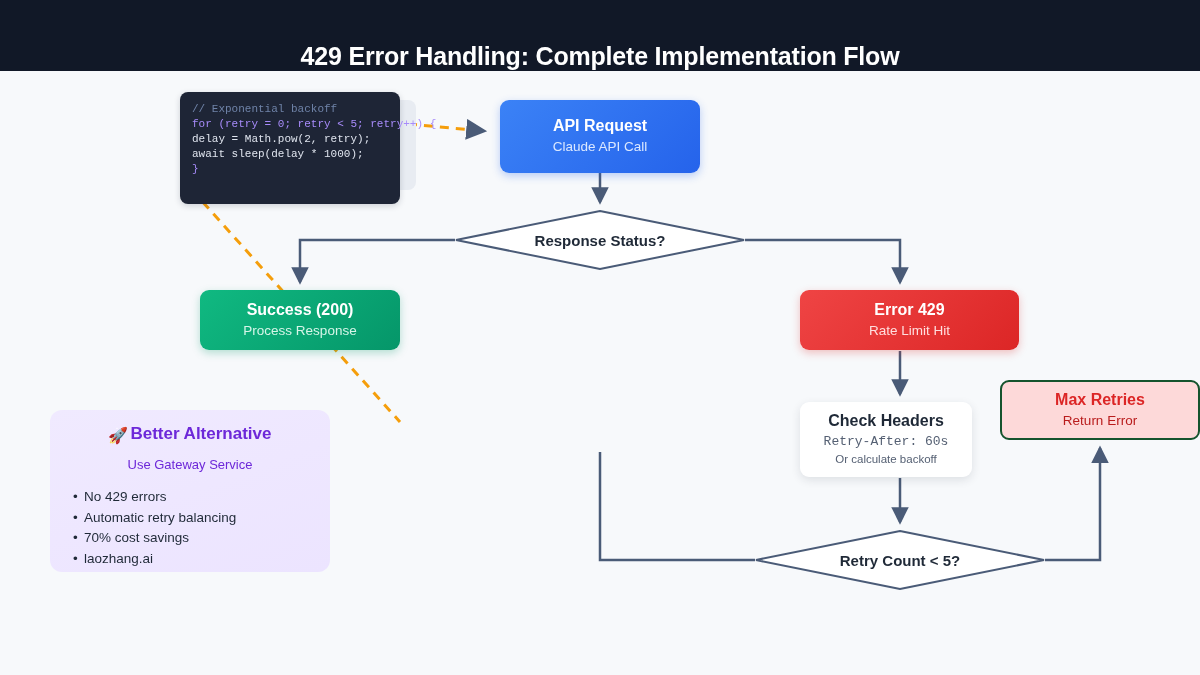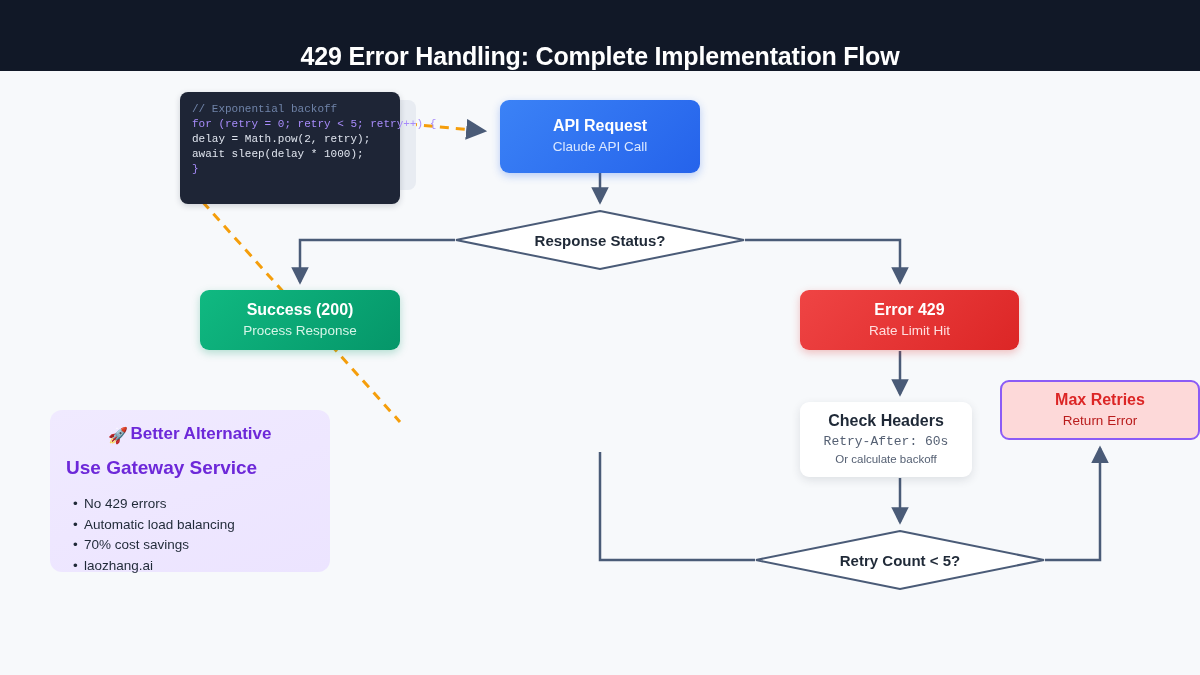--- a/index.html
+++ b/index.html
@@ -144,21 +144,21 @@
     color: #1f2937;
     box-shadow: 0 3px 10px rgba(31,41,55,0.12);
   }
   #check-headers .sub { color: #556073; }
 
   
   #max-retries {
     left: 1000px; top: 380px;
     width: 200px; height: 60px;
     background: #fdd9d9;
-    border: 2px solid #8b5cf6;
+    border: 2px solid #14532d;
     color: #dc2626;
   }
   #max-retries .sub { color: #b91c1c; font-weight: normal; }
 
   
   #wait-retry {
     left: 400px; top: 400px;
     width: 200px; height: 80px;
     background: linear-gradient(135deg, #f59e0b 0%, #e07b05 100%);
     color: #ffffff;
@@ -216,23 +216,23 @@
     color: #6d28d9;
     line-height: 1.2;
   }
   #alt-rocket {
     font-size: 16px;
     color: #6d28d9;
     display: inline-block;
     transform: translateY(1px);
   }
   #alt-subtitle {
-    text-align: left;
-    font-size: 19px;
-    font-weight: bold;
+    text-align: center;
+    font-size: 13px;
+    font-weight: normal;
     color: #6d28d9;
     margin-top: 13px;
   }
   #alt-list {
     margin-top: 15px;
     padding-left: 18px;
   }
   #alt-list .alt-item {
     font-size: 13.5px;
     color: #1f2937;
@@ -353,19 +353,19 @@
   </div>
 
   <div id="alt-panel">
     <div id="alt-title">
       <span id="alt-rocket">🚀</span>
       <span>Better Alternative</span>
     </div>
     <div id="alt-subtitle">Use Gateway Service</div>
     <div id="alt-list">
       <div class="alt-item">No 429 errors</div>
-      <div class="alt-item">Automatic load balancing</div>
+      <div class="alt-item">Automatic retry balancing</div>
       <div class="alt-item">70% cost savings</div>
       <div class="alt-item">laozhang.ai</div>
     </div>
   </div>
 
 </div>
 
 </body></html>

